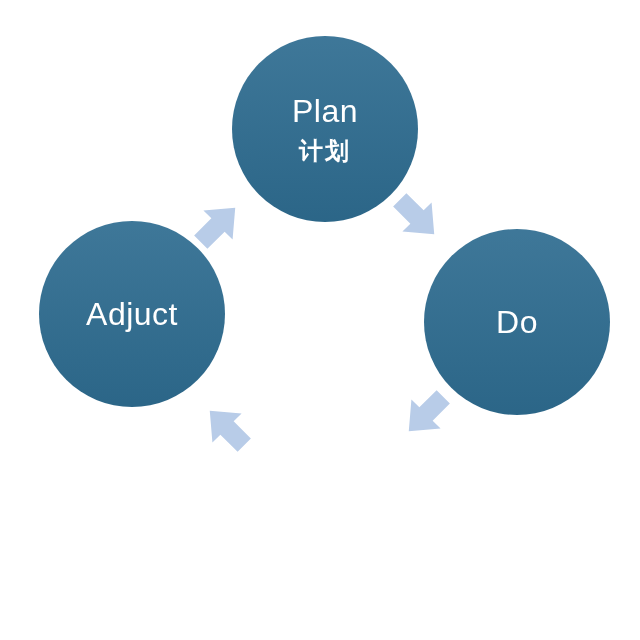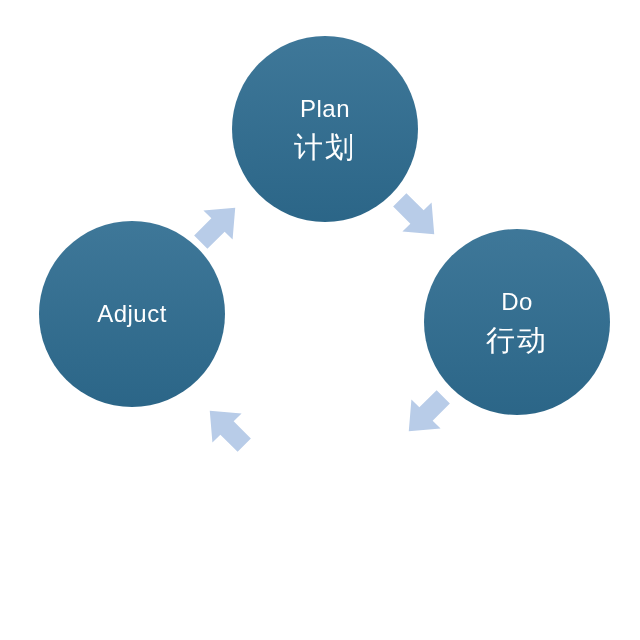--- a/index.html
+++ b/index.html
@@ -31,30 +31,30 @@
       var(--node-color);
     color: var(--text-color);
     display: flex;
     flex-direction: column;
     align-items: center;
     justify-content: center;
     gap: 12px;
     text-align: center;
   }
   .node .label-en {
-    font-size: 24px;
+    font-size: 32px;
     line-height: 1;
     letter-spacing: 0.5px;
     font-weight: 400;
   }
   .node .label-zh {
-    font-size: 29px;
+    font-size: 24px;
     line-height: 1;
     letter-spacing: 2px;
-    font-weight: 400;
+    font-weight: 700;
   }
   .node-plan   { left: 232px; top: 36px;  }
   .node-do     { left: 424px; top: 229px; }
   .node-check  { left: 229px; top: 427px; }
   .node-adjuct { left: 39px;  top: 221px; }
 
   .arrow {
     position: absolute;
     width: 60px;
     height: 60px;
@@ -69,21 +69,20 @@
 
 <div class="canvas">
 
   <div class="node node-plan">
     <div class="label-en">Plan</div>
     <div class="label-zh">计划</div>
   </div>
 
   <div class="node node-do">
     <div class="label-en">Do</div>
-    <div class="label-zh">行动</div>
   </div>
 
 
   <div class="node node-adjuct">
     <div class="label-en">Adjuct</div>
   </div>
 
   <svg class="arrow arrow-se" viewBox="0 0 64 64">
     <polygon points="6,22 32,22 32,10 58,32 32,54 32,42 6,42" fill="#b8cce8"></polygon>
   </svg>

